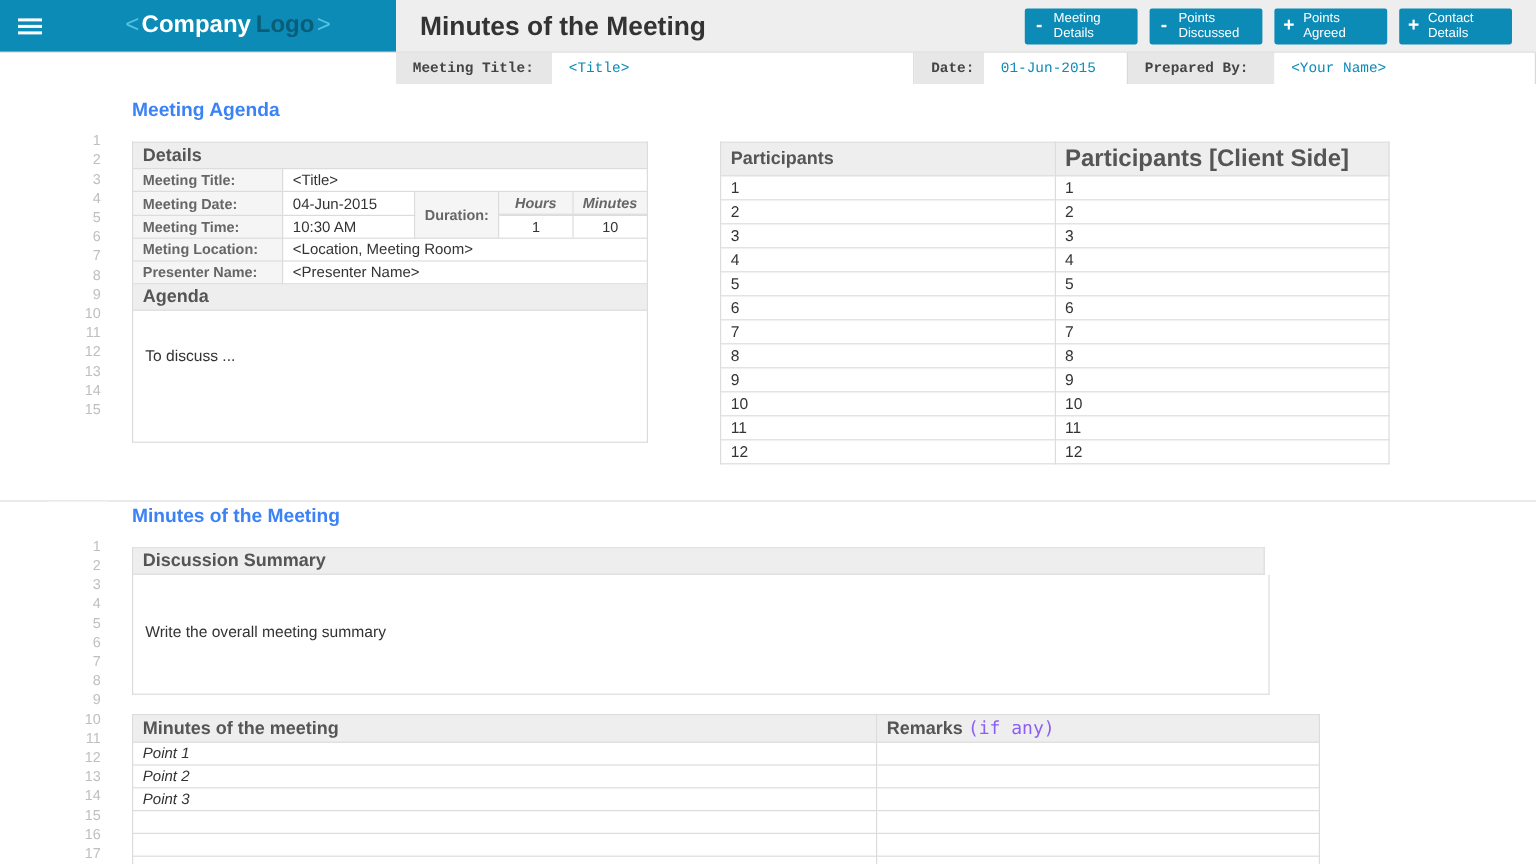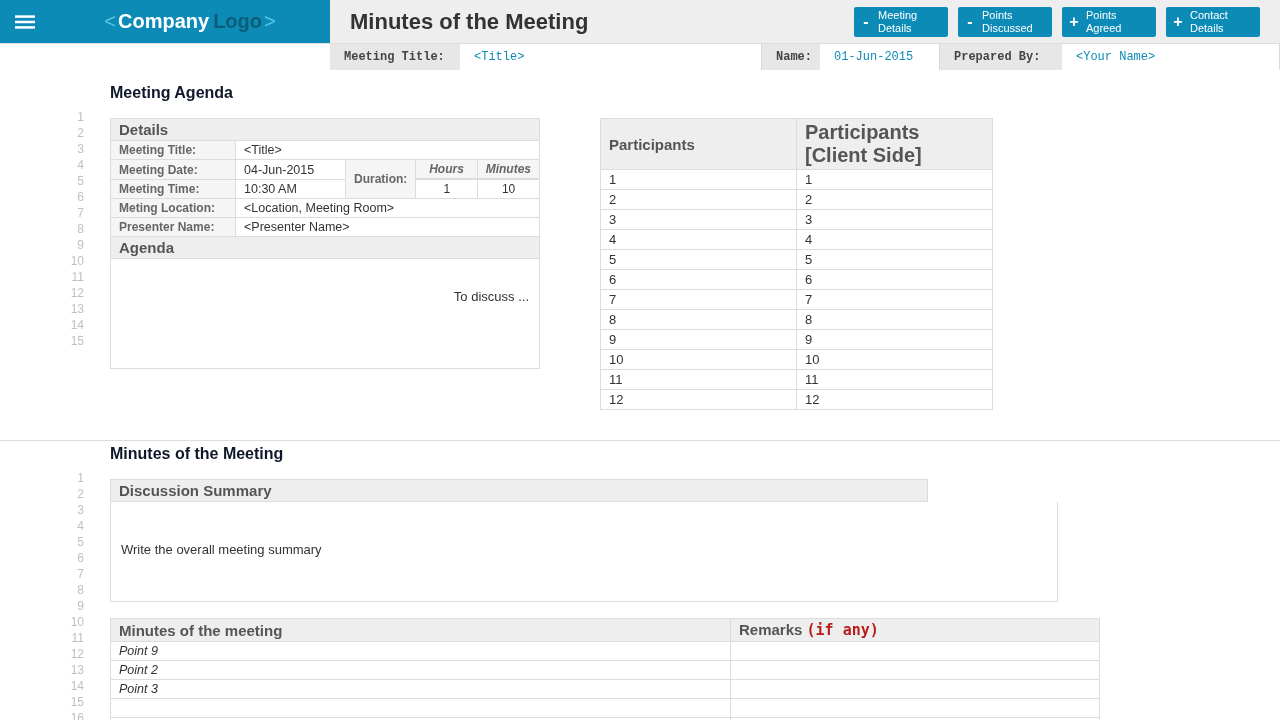--- a/index.html
+++ b/index.html
@@ -120,21 +120,21 @@
     font-size: 12px;
     font-family: Arial, sans-serif;
     flex:none;
   }
   .line-gutter div { height: 16px; padding-right: 6px;}
   .section-wrap { position: relative; }
   .main { flex:1; padding: 10px 40px 20px 20px; }
   .sec-heading {
     font-size: 16px;
     font-weight: 700;
-    color: #0f172a;
+    color: #3b82f6;
     margin: 4px 0 16px 0;
   }
   
   table {
     border-collapse: collapse;
     font-size: 13px;
   }
   th, td {
     border: 1px solid #dcdcdc;
     padding: 2px 8px;
@@ -149,33 +149,33 @@
   }
   .sub-hdr {
     background: #f5f5f5;
     font-weight: 700;
     font-size: 12px;
     color: #666;
   }
   .val { background:#fff; font-size:12.5px; }
   .small { font-size: 12px; }
   .center { text-align: center; }
-  .light { color: #b91c1c; font-weight: 700; font-style: normal;}
+  .light { color: #8b5cf6; font-weight: 400; font-style: normal;}
   .two-col { display:flex; gap: 60px; }
   .details-table { width: 430px; }
   .agenda-body {
     border:1px solid #dcdcdc;
     border-top:none;
     height: 110px;
     padding: 30px 10px 10px 10px;
     font-size: 13px;
   }
-  .parts-table { width: 393px; }
+  .parts-table { width: 558px; }
   .parts-table td { font-size:13px; }
-  .disc-table { width: 818px; }
+  .disc-table { width: 944px; }
   .disc-body {
     border:1px solid #dcdcdc;
     border-top:none;
     height: 100px;
     padding: 40px 10px 10px 10px;
     font-size: 13px;
   }
   .mom-table { width: 990px; }
   .mom-table td.pt { font-style: italic; }
   .section-gap { height: 30px; }
@@ -228,21 +228,21 @@
   </div>
 </div>
 
 <div class="meta-strip">
   <div class="left-gap"></div>
   <div style="width:280px;background:#fff;height:100%;"></div>
   <div class="meta-label" style="width:130px;">Meeting Title:</div>
   <div class="meta-block white" style="flex:1;min-width:120px;">
     <span class="meta-value">&lt;Title&gt;</span>
   </div>
-  <div class="meta-label" style="width:58px;">Name:</div>
+  <div class="meta-label" style="width:58px;">Date:</div>
   <div class="meta-block white" style="width:120px;">
     <span class="meta-value">01-Jun-2015</span>
   </div>
   <div class="meta-label" style="width:122px;">Prepared By:</div>
   <div class="meta-block white" style="width:218px;">
     <span class="meta-value">&lt;Your Name&gt;</span>
   </div>
 </div>
 
 <div class="body-wrap">
@@ -316,21 +316,21 @@
               </tr>
               <tr>
                 <td class="sub-hdr">Presenter Name:</td>
                 <td class="val" colspan="3">&lt;Presenter Name&gt;</td>
               </tr>
               <tr>
                     <td class="hdr" colspan="4" style="font-size:15px;">Agenda</td>
                   </tr>
             </tbody>
               </table>
-            <div class="agenda-body" style="width:430px;text-align:right;">To discuss ...</div>
+            <div class="agenda-body" style="width:430px;">To discuss ...</div>
           </div>
 
           <div>
             <table class="parts-table">
               <tbody>
                   <tr>
                 <td class="hdr" style="width:50%;font-size:15px;">Participants</td>
                 <td class="hdr" style="font-size:20px;">Participants [Client Side]</td>
               </tr>
               </tbody>
@@ -433,21 +433,21 @@
               <tr>
             <td class="hdr" style="width:620px;font-size:15px;">Minutes of the meeting</td>
             <td class="hdr" style="font-size:15px;">
               <span>Remarks</span>
               <span class="light" style="font-family:Consolas,monospace;">(if any)</span>
             </td>
           </tr>
           </tbody>
             <tbody id="mom-body">
               <tr>
-                <td class="val pt">Point 9</td>
+                <td class="val pt">Point 1</td>
                 <td class="val">&nbsp;</td>
               </tr>
               <tr>
                 <td class="val pt">Point 2</td>
                 <td class="val">&nbsp;</td>
               </tr>
               <tr>
                 <td class="val pt">Point 3</td>
                 <td class="val">&nbsp;</td>
               </tr>

